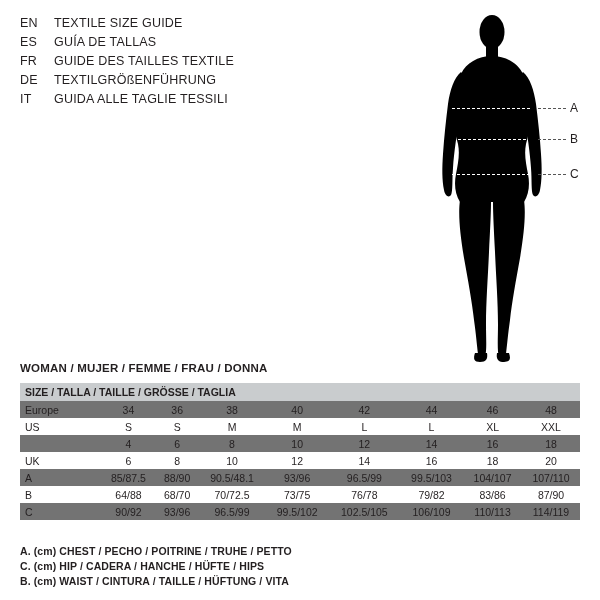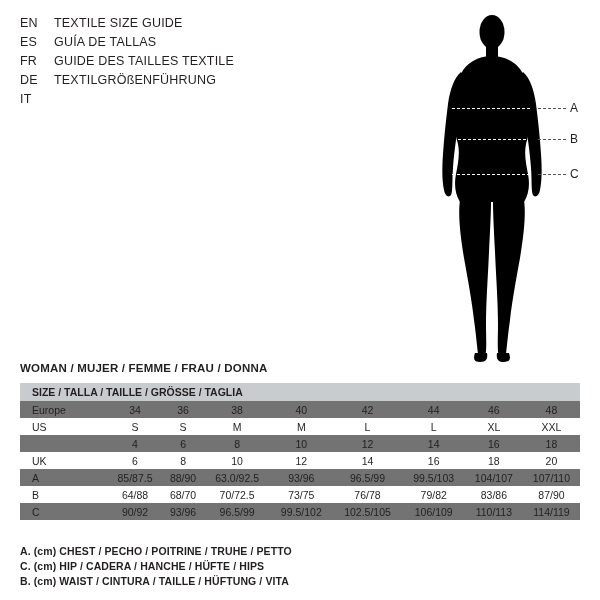--- a/index.html
+++ b/index.html
@@ -108,21 +108,21 @@
   }
   .size-table td {
     height: 17px;
     padding: 0 2px;
     text-align: center;
     vertical-align: middle;
     border: 0;
   }
   .size-table td.rowhead {
     text-align: left;
-    padding-left: 12px;
+    padding-left: 5px;
     width: 74px;
   }
   .row-head-band td {
     background: #c9ccce;
     font-weight: bold;
     font-size: 10.5px;
     height: 18px;
   }
   .row-shaded td {
     background: #737373;
@@ -163,20 +163,21 @@
     <div class="lang-row">
       <span class="lang-code">FR</span>
       <span class="lang-text">GUIDE DES TAILLES TEXTILE</span>
     </div>
     <div class="lang-row">
       <span class="lang-code">DE</span>
       <span class="lang-text">TEXTILGRÖßENFÜHRUNG</span>
     </div>
     <div class="lang-row">
       <span class="lang-code">IT</span>
+      <span class="lang-text">GUIDA ALLE TAGLIE TESSILI</span>
     </div>
   </div>
 
   <div class="figure-wrap">
     <svg class="figure-svg" width="190" height="360" viewBox="0 0 190 360">
       <g fill="#000000">
 
         <ellipse cx="92" cy="24" rx="12.5" ry="17"></ellipse>
 
         <rect x="86" y="38" width="12" height="14"></rect>
@@ -301,21 +302,21 @@
         <td>14</td>
         <td>16</td>
         <td>18</td>
         <td>20</td>
       </tr>
 
       <tr class="row-shaded">
         <td class="rowhead">A</td>
         <td>85/87.5</td>
         <td>88/90</td>
-        <td>63.0/92.5</td>
+        <td>90.5/48.1</td>
         <td>93/96</td>
         <td>96.5/99</td>
         <td>99.5/103</td>
         <td>104/107</td>
         <td>107/110</td>
       </tr>
 
       <tr class="row-plain">
         <td class="rowhead">B</td>
         <td>64/88</td>

